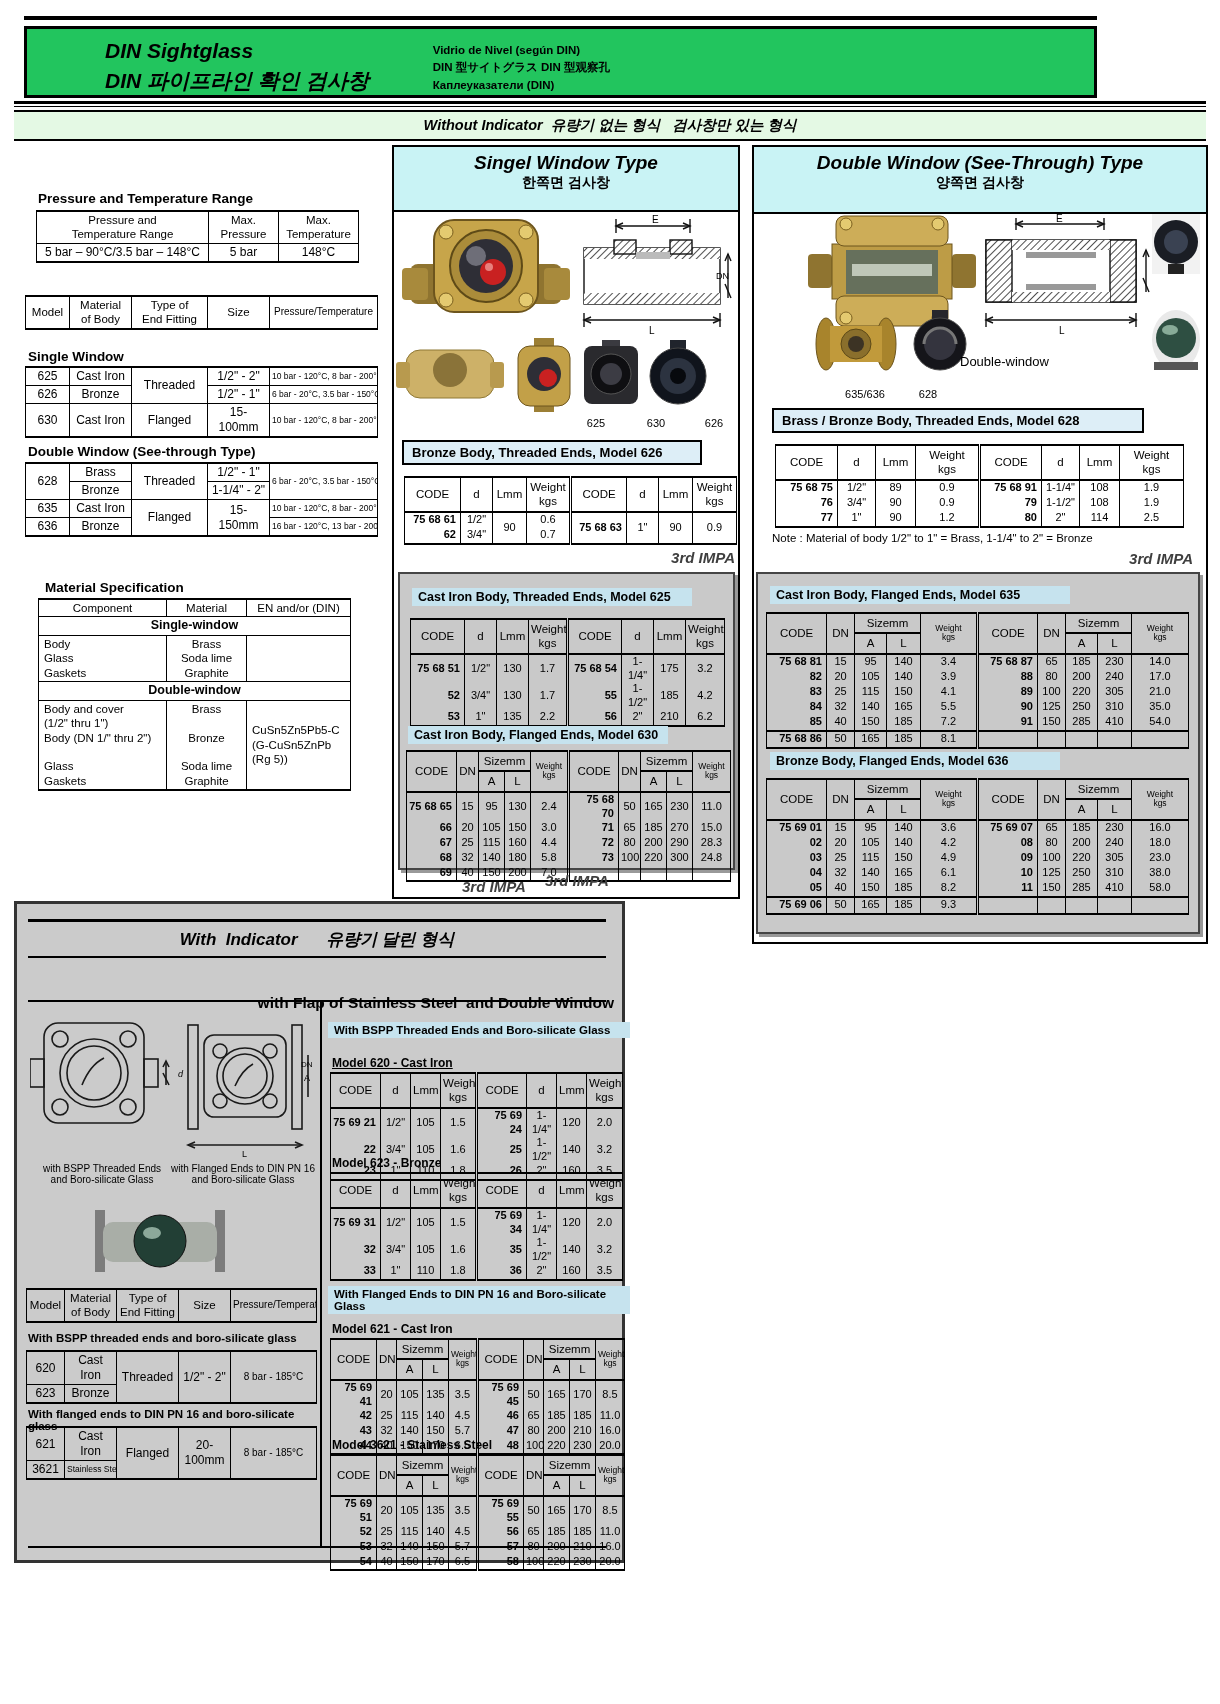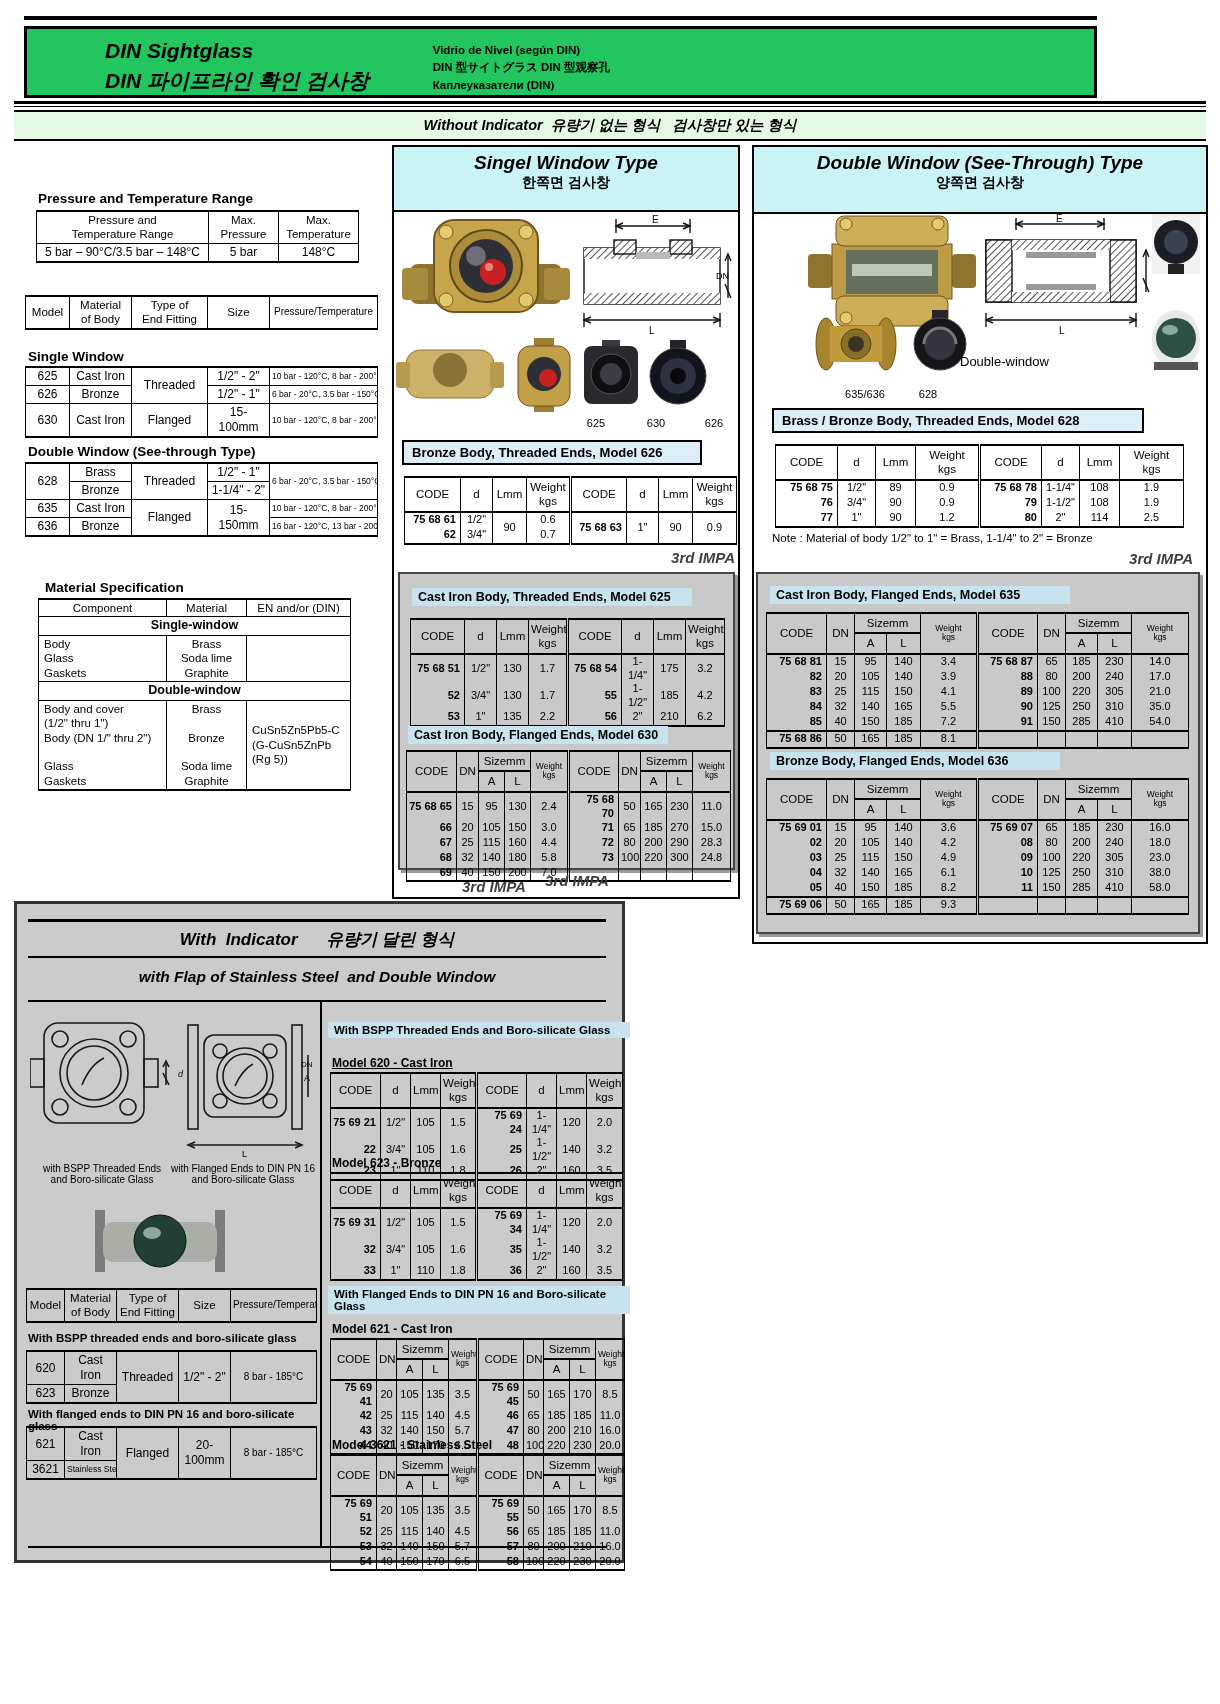--- a/index.html
+++ b/index.html
@@ -24,21 +24,21 @@
   .colhead .s{font-size:14px;font-weight:bold;}
   .stripbox{border:2px solid #000;background:#ddeef7;font-weight:bold;font-size:13px;padding:3px 8px;}
   .strip{background:#c6e3ee;font-weight:bold;font-size:12.5px;padding:2px 6px;}
   .gpanel{background:#c9c9c9;border:2px solid #454545;box-shadow:3px 3px 0 rgba(70,70,70,.55);}
   .impa{font-style:italic;font-weight:bold;color:#3f3f3f;font-size:15px;}
   .note{font-size:11.5px;}
   .photo-label{font-size:11px;text-align:center;}
   .cap{font-size:10px;text-align:center;white-space:pre-line;}
   .bottom-box{background:#cbcbcb;border:3px solid #333;}
   .bband{font-weight:bold;font-style:italic;font-size:17px;text-align:center;white-space:pre;}
-  .bband2{font-weight:bold;font-style:italic;font-size:15.5px;text-align:center;white-space:pre;}
+  .bband2{font-weight:bold;font-size:15.5px;text-align:right;white-space:pre;margin-top:26px;}
   .vline{border-left:2px solid #000;}
   .hline{border-top:2px solid #000;}
   .hline25{border-top:3px solid #000;}
   .mh{font-size:12px;font-weight:bold;}
   .lh{font-size:11.5px;font-weight:bold;}
 
   table{border-spacing:0;}
   table.ctab{border-collapse:collapse;border-top:2px solid #000;border-bottom:2px solid #000;table-layout:fixed;}
   .ctab th,.ctab td{border-left:1px solid #000;border-right:1px solid #000;padding:0 2px;
         text-align:center;font-size:11px;line-height:1.25;height:15px;overflow:hidden;}
@@ -639,21 +639,21 @@
           <th class="pre">Weight
 kgs</th>
         </tr>
       </thead>
     <tbody>
         <tr>
           <td class="code">75 68 75</td>
           <td>1/2"</td>
           <td>89</td>
           <td>0.9</td>
-          <td class="code c5">75 68 78</td>
+          <td class="code c5">75 68 91</td>
           <td>1-1/4"</td>
           <td>108</td>
           <td>1.9</td>
         </tr>
         <tr>
           <td class="code">76</td>
           <td>3/4"</td>
           <td>90</td>
           <td>0.9</td>
           <td class="code c5">79</td>

